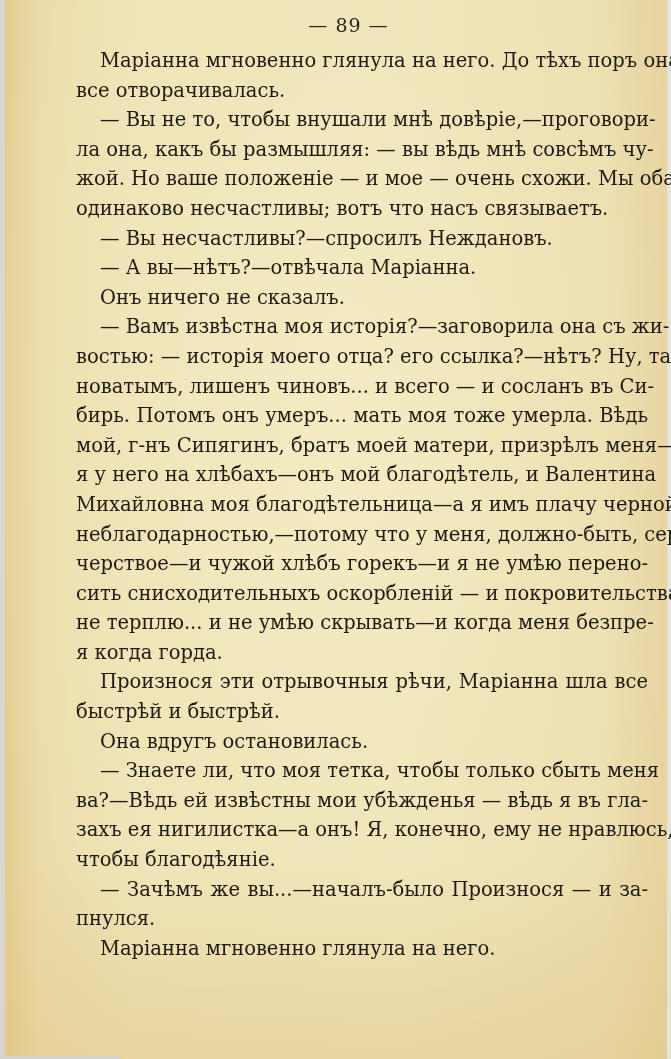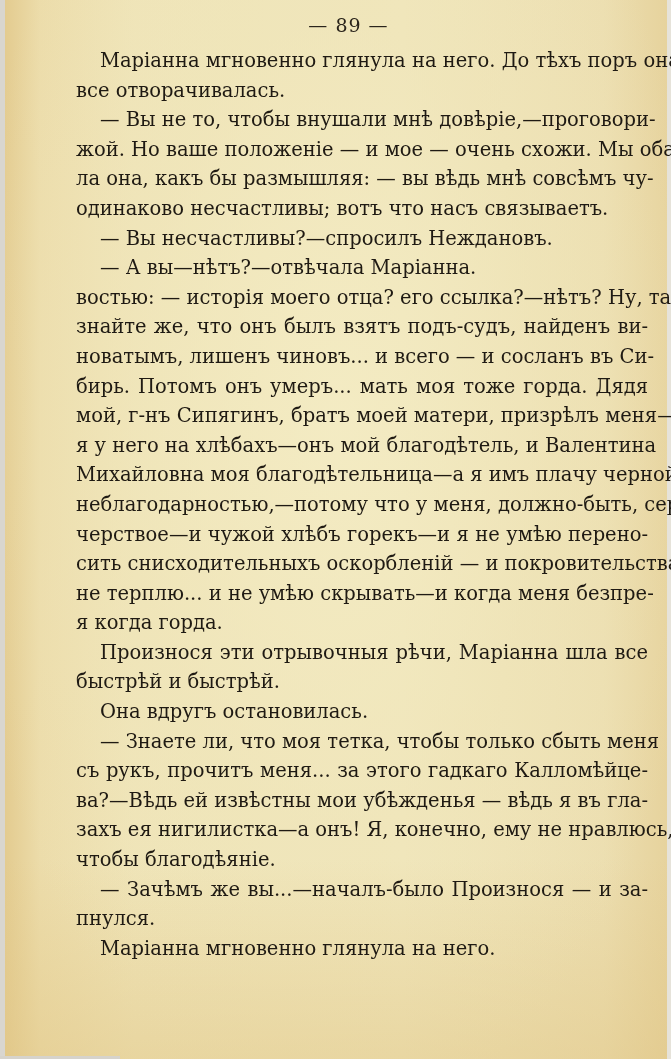--- a/index.html
+++ b/index.html
@@ -86,54 +86,56 @@
 
   <div class="page-number">— 89 —</div>
 
   <div class="text-block" id="text-block">
       <div class="para">
         <span class="line indent">Маріанна мгновенно глянула на него. До тѣхъ поръ она</span>
         <span class="line last">все отворачивалась.</span>
       </div>
       <div class="para">
         <span class="line indent">— Вы не то, чтобы внушали мнѣ довѣріе,—проговори-</span>
+        <span class="line">ла она, какъ бы размышляя: — вы вѣдь мнѣ совсѣмъ чу-</span>
         <span class="line">жой. Но ваше положеніе — и мое — очень схожи. Мы оба</span>
-        <span class="line">ла она, какъ бы размышляя: — вы вѣдь мнѣ совсѣмъ чу-</span>
         <span class="line last">одинаково несчастливы; вотъ что насъ связываетъ.</span>
       </div>
       <div class="para">
         <span class="line indent last">— Вы несчастливы?—спросилъ Неждановъ.</span>
       </div>
       <div class="para">
         <span class="line indent last">— А вы—нѣтъ?—отвѣчала Маріанна.</span>
       </div>
       <div class="para">
+        <span class="line indent last">Онъ ничего не сказалъ.</span>
+      </div>
+      <div class="para">
+        <span class="line indent">— Вамъ извѣстна моя исторія?—заговорила она съ жи-</span>
         <span class="line">востью: — исторія моего отца? его ссылка?—нѣтъ? Ну, такъ</span>
-        <span class="line">знайте же, что онъ былъ взятъ подъ-судъ, найденъ ви-</span>
         <span class="line">новатымъ, лишенъ чиновъ... и всего — и сосланъ въ Си-</span>
-        <span class="line">бирь. Потомъ онъ умеръ... мать моя тоже горда. Дядя</span>
+        <span class="line">бирь. Потомъ онъ умеръ... мать моя тоже умерла. Вѣдь</span>
         <span class="line">мой, г-нъ Сипягинъ, братъ моей матери, призрѣлъ меня—</span>
         <span class="line">я у него на хлѣбахъ—онъ мой благодѣтель, и Валентина</span>
         <span class="line">Михайловна моя благодѣтельница—а я имъ плачу черной</span>
         <span class="line">неблагодарностью,—потому что у меня, должно-быть, сердце</span>
         <span class="line">черствое—и чужой хлѣбъ горекъ—и я не умѣю перено-</span>
         <span class="line">сить снисходительныхъ оскорбленій — и покровительства</span>
         <span class="line">не терплю... и не умѣю скрывать—и когда меня безпре-</span>
         <span class="line last">я когда горда.</span>
       </div>
       <div class="para">
         <span class="line indent">Произнося эти отрывочныя рѣчи, Маріанна шла все</span>
         <span class="line last">быстрѣй и быстрѣй.</span>
       </div>
       <div class="para">
         <span class="line indent last">Она вдругъ остановилась.</span>
       </div>
       <div class="para">
         <span class="line indent">— Знаете ли, что моя тетка, чтобы только сбыть меня</span>
-        <span class="line">съ рукъ, прочитъ меня... за этого гадкаго Калломѣйце-</span>
         <span class="line">ва?—Вѣдь ей извѣстны мои убѣжденья — вѣдь я въ гла-</span>
         <span class="line">захъ ея нигилистка—а онъ! Я, конечно, ему не нравлюсь,</span>
         <span class="line last">чтобы благодѣяніе.</span>
       </div>
       <div class="para">
         <span class="line indent">— Зачѣмъ же вы...—началъ-было Произнося — и за-</span>
         <span class="line last">пнулся.</span>
       </div>
       <div class="para">
         <span class="line indent last">Маріанна мгновенно глянула на него.</span>

